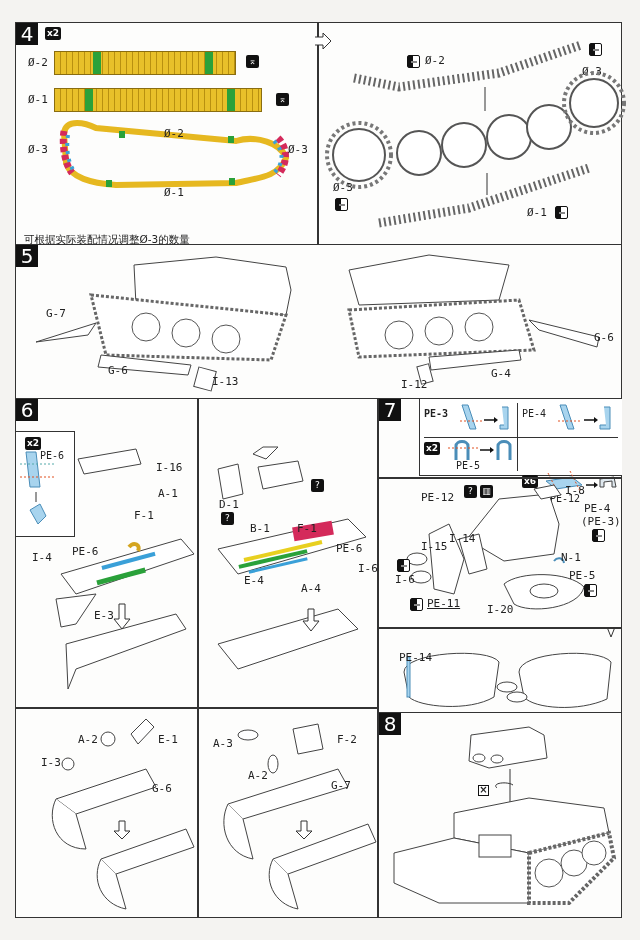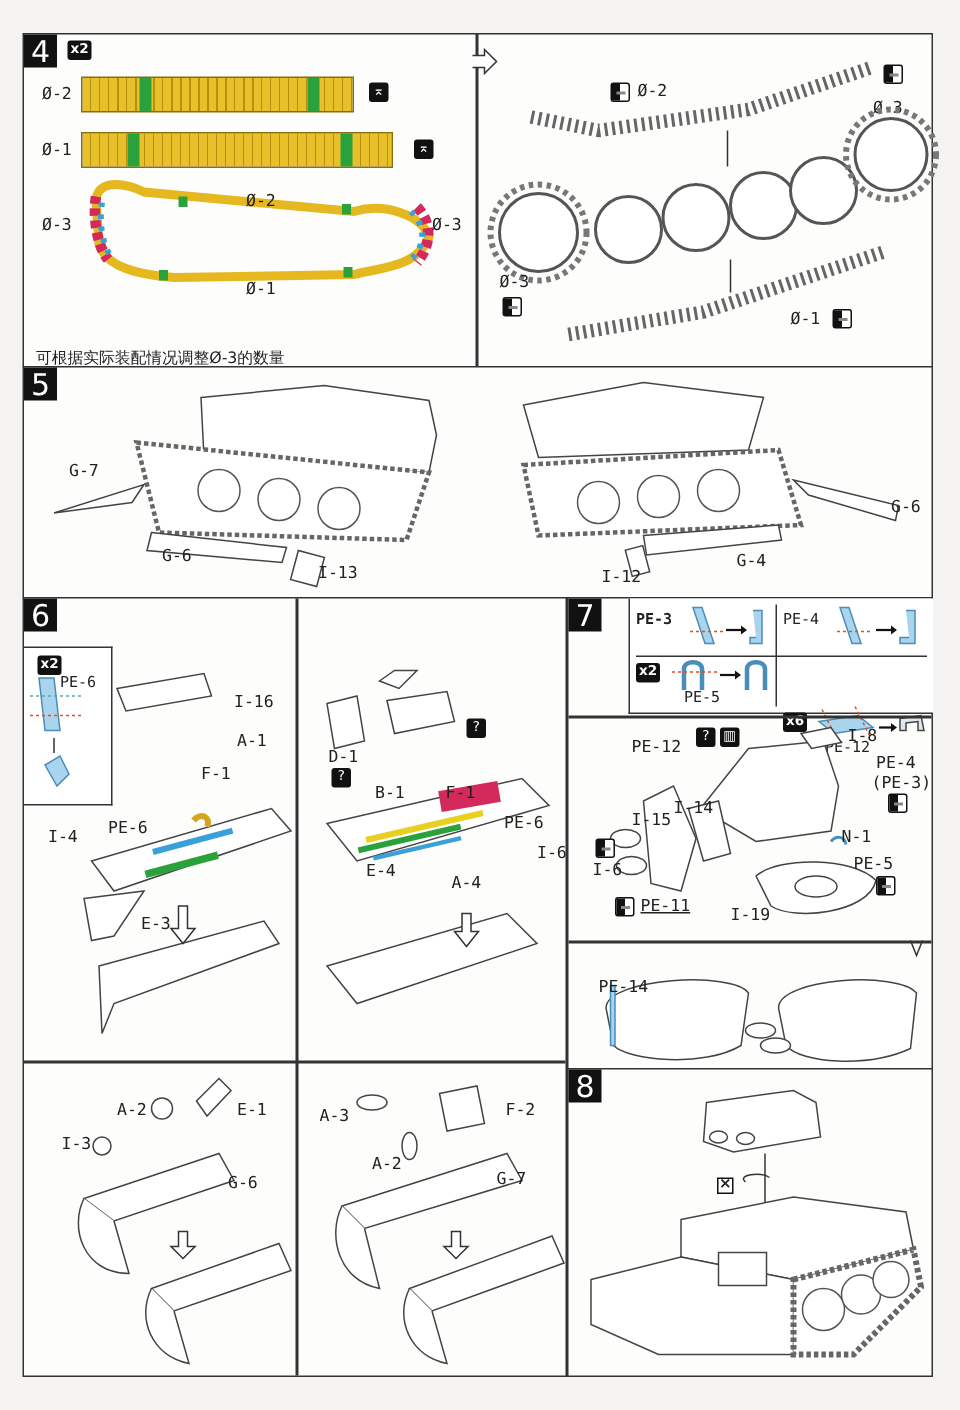--- a/index.html
+++ b/index.html
@@ -278,21 +278,21 @@
   <div class="icn-half" style="left:213px;top:130px;"></div>
   <div class="lbl" style="left:70px;top:133px;">I-14</div>
   <div class="lbl" style="left:42px;top:141px;">I-15</div>
   <div class="icn-half" style="left:18px;top:160px;"></div>
   <div class="lbl" style="left:182px;top:152px;">N-1</div>
   <div class="lbl" style="left:16px;top:174px;">I-6</div>
   <div class="lbl" style="left:190px;top:170px;">PE-5</div>
   <div class="icn-half" style="left:205px;top:185px;"></div>
   <div class="icn-half" style="left:31px;top:199px;"></div>
   <div class="lbl" style="left:48px;top:198px;text-decoration:underline;">PE-11</div>
-  <div class="lbl" style="left:108px;top:204px;">I-19</div>
+  <div class="lbl" style="left:108px;top:204px;">I-20</div>
 
   <div class="hdiv" style="left:0;top:228px;width:242px;"></div>
 
   <svg style="left:0;top:228px;" width="242" height="86">
     <path d="M228,0 L232,10 L236,0" fill="none" stroke="#333"></path>
     <path d="M25,45 C25,25 110,20 120,35 L115,70 C90,85 40,80 30,70 Z" fill="#fff" stroke="#444"></path>
     <rect x="28" y="30" width="3" height="40" fill="#a8d4ee" stroke="#4a8db8"></rect>
     <path d="M140,45 C140,25 220,20 232,35 L228,72 C200,85 155,82 145,70 Z" fill="#fff" stroke="#444"></path>
     <ellipse cx="128" cy="60" rx="10" ry="5" fill="#fff" stroke="#444"></ellipse>
     <ellipse cx="138" cy="70" rx="10" ry="5" fill="#fff" stroke="#444"></ellipse>

